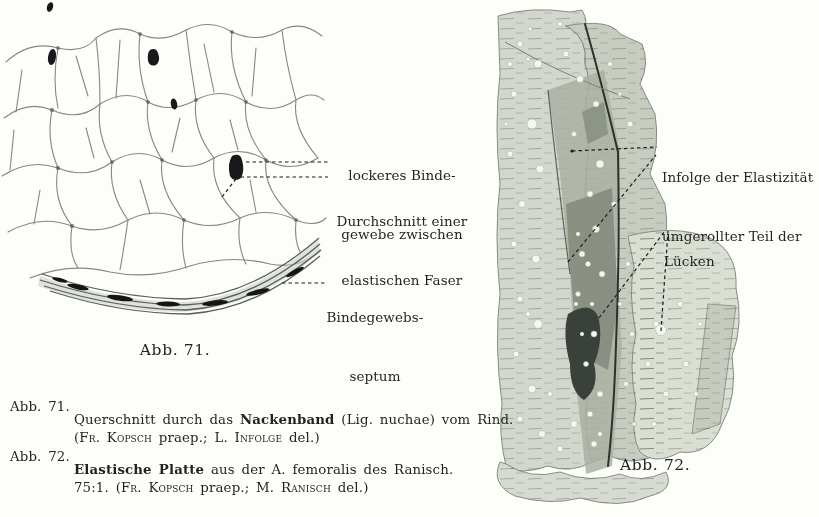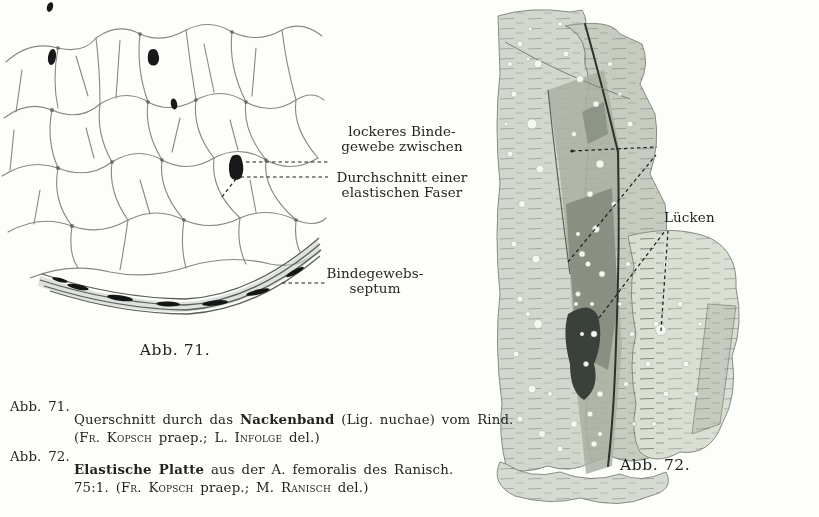--- a/index.html
+++ b/index.html
@@ -4,21 +4,21 @@
 <style>
   html,body{margin:0;padding:0;background:#e8e8e4;}
   #canvas{
     position:relative;width:819px;height:517px;margin:0 auto;
     background:#fdfdfa;overflow:hidden;
     font-family:"DejaVu Serif","Liberation Serif",serif;
     color:#1f2220;
   }
   .figsvg{position:absolute;}
   .ann{position:absolute;font-size:13.5px;line-height:14.6px;letter-spacing:.1px;}
-  .ann .ln{display:block;}
+  .ann .ln{display:block;margin-top:44px;}
   .center{text-align:center;}
   .figlabel{position:absolute;font-size:15.5px;letter-spacing:.6px;}
   .caption{position:absolute;display:flex;font-size:13.3px;line-height:18px;word-spacing:2.4px;letter-spacing:.15px;}
   .cap-num{flex:none;width:64px;}
   .cap-body{flex:none;margin-top:13px;}
   .cap-l1,.cap-l2{display:block;white-space:nowrap;}
   .sc{font-variant:small-caps;}
   b{font-weight:bold;}
   #leaders{position:absolute;left:0;top:0;pointer-events:none;}
   .lead{stroke:#1b1d1c;stroke-width:1.2;stroke-dasharray:3.5 3;fill:none;}
@@ -235,20 +235,22 @@
     <span class="ln">Durchschnitt einer</span>
     <span class="ln">elastischen Faser</span>
   </div>
 
   <div class="ann center" style="left:316px;top:266px;width:118px">
     <span class="ln">Bindegewebs-</span>
     <span class="ln">septum</span>
   </div>
 
   <div class="ann" style="left:662px;top:126px;width:155px">
+    <span class="ln">Infolge der Elastizität</span>
+    <span class="ln">umgerollter Teil der</span>
   </div>
 
   <div class="ann" style="left:664px;top:210px">
     <span class="ln">Lücken</span>
   </div>
 
   <div class="figlabel" style="left:125px;top:341px;width:100px;text-align:center">Abb. 71.</div>
   <div class="figlabel" style="left:620px;top:456px">Abb. 72.</div>
 
   <div class="caption" style="left:10px;top:398px;width:460px">

